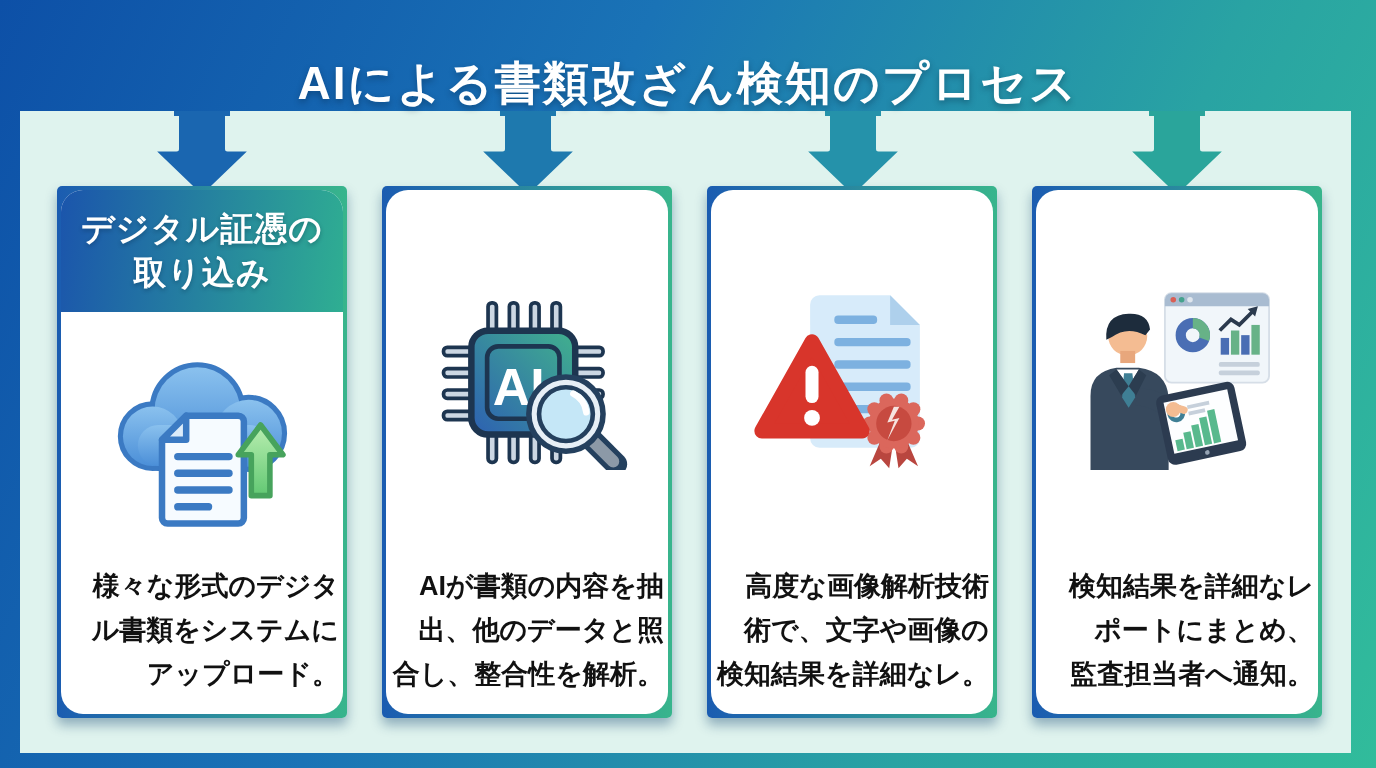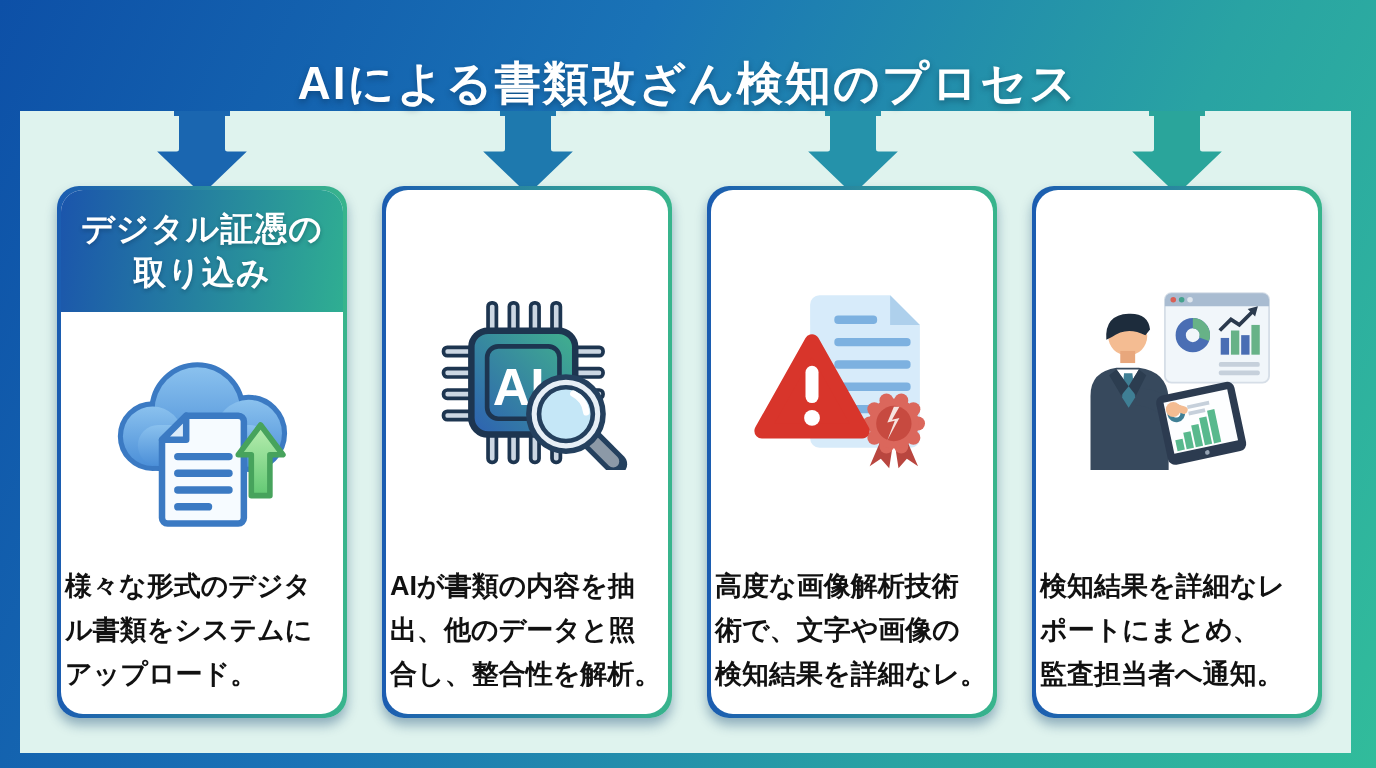--- a/index.html
+++ b/index.html
@@ -16,39 +16,39 @@
     position:absolute;top:0;left:0;width:100%;height:95px;
     display:flex;align-items:center;justify-content:center;margin-top:36px;
   }
   .page-title{
     color:#ffffff;font-size:46px;font-weight:800;letter-spacing:2px;
     text-shadow:0 3px 6px rgba(0,25,50,.35);white-space:nowrap;
   }
   .flow-arrow{position:absolute;top:111px;width:102px;height:87px;overflow:hidden;}
   .card{
     position:absolute;top:186px;width:290px;height:532px;
-    border-radius:22px;padding:4px;box-sizing:border-box;
+    border-radius:5px;padding:4px;box-sizing:border-box;
     background:linear-gradient(90deg,#1b5cb1,#38b58c);
     box-shadow:0 7px 12px rgba(10,60,105,.38);
   }
   .card-inner{
     width:100%;height:100%;border-radius:22px;background:#ffffff;
     overflow:hidden;display:flex;flex-direction:column;
   }
   .card-header{
     flex:0 0 122px;
     background:linear-gradient(97deg,#1b55ac 0%,#2fae92 100%);
     color:#ffffff;display:flex;align-items:center;justify-content:center;
     text-align:center;font-size:33px;font-weight:800;line-height:44px;
     letter-spacing:1px;white-space:pre-line;
     text-shadow:0 2px 4px rgba(0,25,50,.30);
   }
   .card-icon{flex:1 1 auto;display:flex;align-items:center;justify-content:center;}
   .card-desc{
-    flex:0 0 auto;padding:0 4px 18px;text-align:left;
+    flex:0 0 auto;padding:0 4px 18px;text-align:right;
     font-size:27px;font-weight:700;line-height:44px;color:#111111;
     white-space:pre-line;
   }
 </style>
 </head>
 <body>
 
 <div class="panel"></div>
 
 <div class="title-band">

